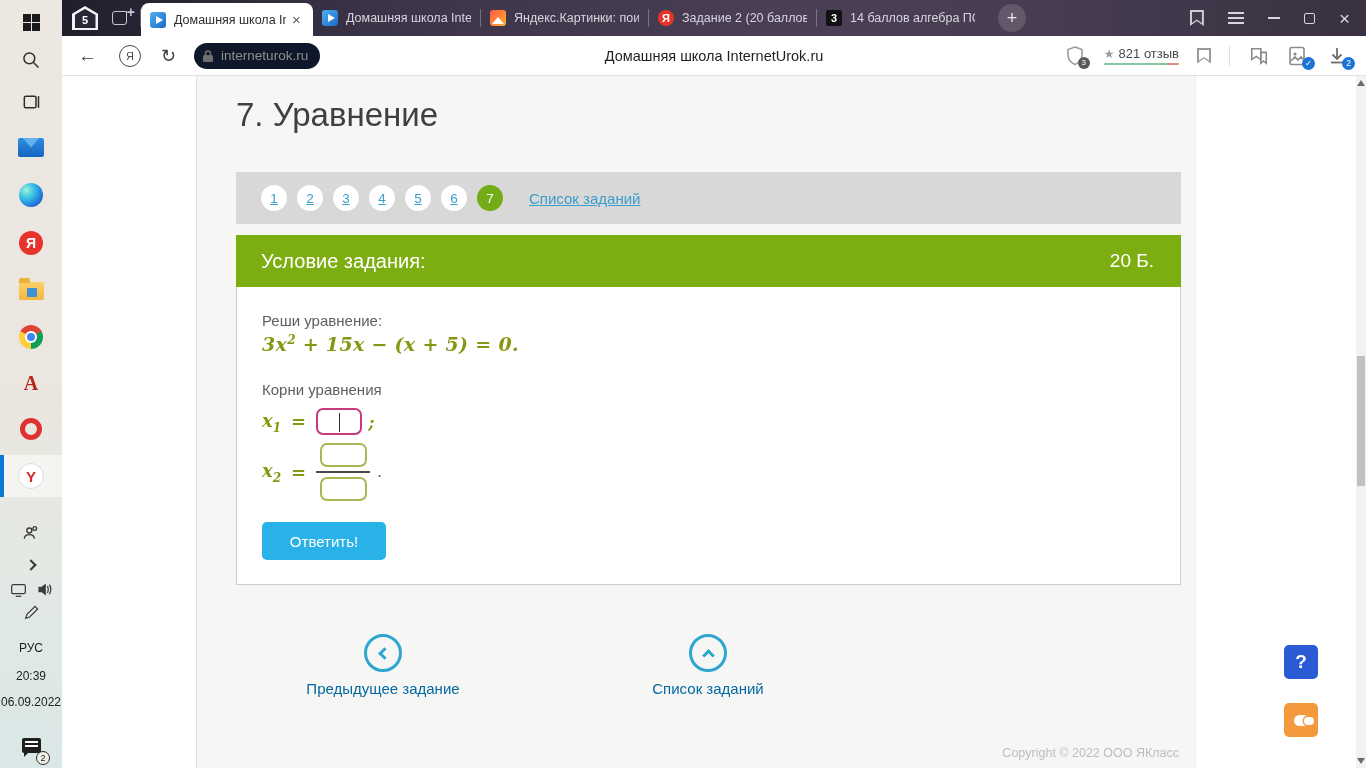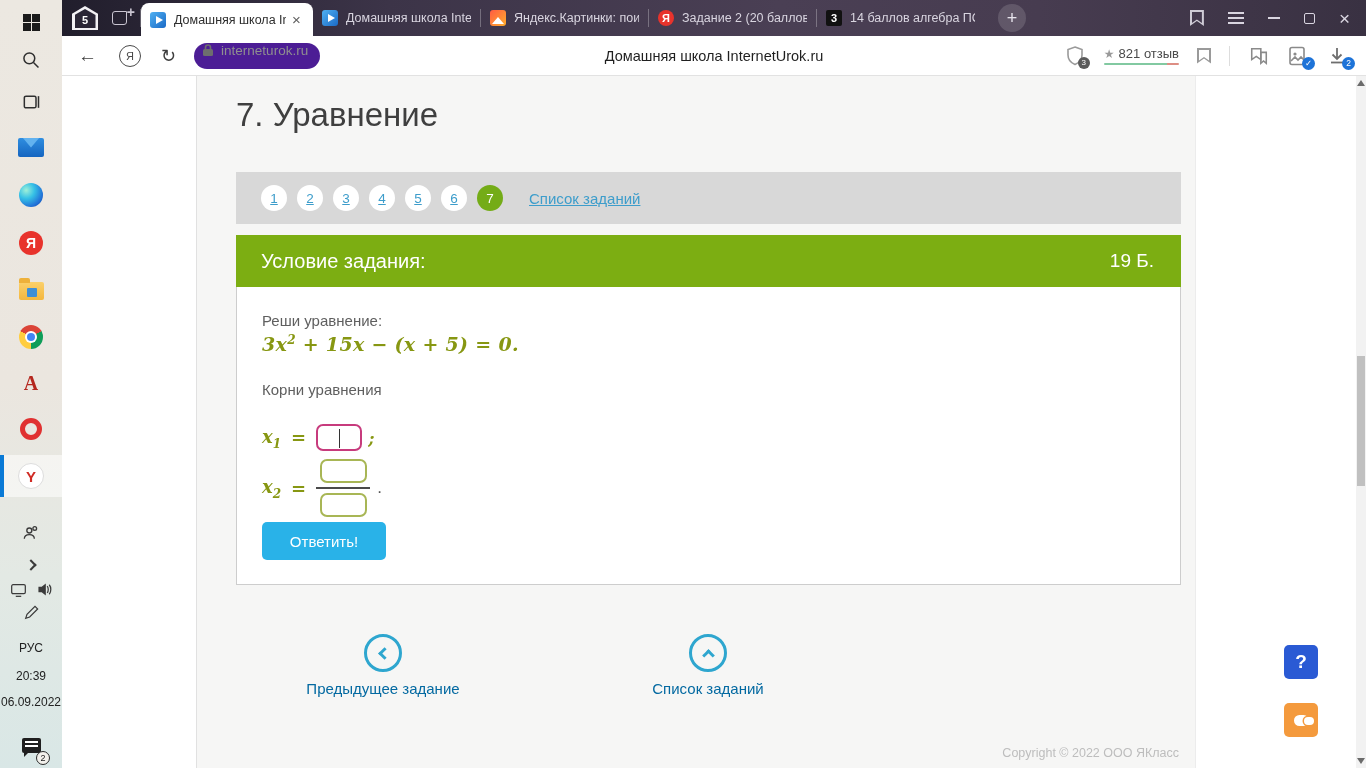--- a/index.html
+++ b/index.html
@@ -80,21 +80,21 @@
   .burger { width:16px; height:2px; background:#d9d5e0; box-shadow:0 -5px 0 #d9d5e0, 0 5px 0 #d9d5e0; }
   .minim { width:12px; height:2px; background:#d9d5e0; }
   .restore { width:11px; height:11px; border:1.5px solid #d9d5e0; border-radius:2px; }
   .win-close { color:#d9d5e0; font-size:19px; line-height:1; }
 
   
   .toolbar { height:40px; background:#fff; border-bottom:1px solid #e2e2e2; display:flex; align-items:center; padding:0 16px; position:relative; }
   .back-arrow { font-size:19px; color:#3e3e3e; margin-right:22px; }
   .protect { width:22px; height:22px; border-radius:50%; border:1.6px solid #4a4a4a; color:#4a4a4a; font-size:11px; display:flex; align-items:center; justify-content:center; margin-right:20px; }
   .refresh { font-size:18px; color:#3e3e3e; margin-right:18px; }
-  .url-pill { height:26px; background:#4c1d95; border-radius:13px; display:flex; padding:0 12px 0 8px; gap:7px; }
+  .url-pill { height:26px; background:#0f172a; border-radius:13px; display:flex; align-items:center; padding:0 12px 0 8px; gap:7px; }
   .lock-svg { width:12px; height:14px; }
   .url-text { font-size:13.5px; color:#8f8f8f; }
   .page-title { position:absolute; left:50%; transform:translateX(-50%); font-size:14.5px; color:#1f1f1f; white-space:nowrap; }
   .toolbar-right { margin-left:auto; display:flex; align-items:center; gap:18px; }
   .shield-wrap { position:relative; width:20px; height:20px; }
   .badge-dark { position:absolute; right:-4px; bottom:-3px; width:12px; height:12px; border-radius:50%; background:#5a5a5a; color:#fff; font-size:8px; display:flex; align-items:center; justify-content:center; }
   .rating { display:flex; flex-direction:column; gap:2px; }
   .rating-line { display:flex; align-items:center; gap:4px; font-size:13px; color:#4a4a4a; }
   .rating-line .star { color:#9a9a9a; font-size:12px; }
   .rate-bar { height:2px; display:flex; border-radius:1px; overflow:hidden; }
@@ -126,21 +126,21 @@
   .green-head .gh-title { font-size:20px; }
   .green-head .gh-points { font-size:19px; }
 
   .card { position:absolute; left:39px; top:211px; width:945px; height:298px; background:#fff;
     border:1px solid #cdcdcd; border-top:none; padding:25px 25px 0 25px; }
   .prompt { font-size:15px; color:#5f5f5f; }
   .math { font-family:"DejaVu Serif", serif; font-style:italic; font-weight:bold; color:#879712; }
   .equation { font-size:19px; margin-top:4px; letter-spacing:0.3px; }
   .equation sup { font-size:12px; }
   .roots-label { font-size:15px; color:#5f5f5f; margin-top:26px; }
-  .root-row { display:flex; align-items:center; margin-top:26px; }
+  .root-row { display:flex; align-items:center; margin-top:10px; }
   .rvar { font-size:18px; }
   .rvar sub { font-size:12px; }
   .req { font-size:18px; margin:0 10px; }
   .x1-box { width:46px; height:27px; border:2px solid #c73b7d; border-radius:7px; background:#fff; position:relative; }
   .x1-box .caret { position:absolute; left:21px; top:3px; width:1px; height:19px; background:#333; }
   .semi { font-size:17px; margin-left:6px; }
   .frac-row { margin-top:8px; }
   .frac { display:inline-flex; flex-direction:column; align-items:center; }
   .frac-box { width:47px; height:24px; border:2px solid #a8b655; border-radius:7px; background:#fff; }
   .frac-line { width:54px; height:2px; background:#4a4a4a; margin:4px 0; }
@@ -391,21 +391,21 @@
             <span>6</span>
           </span>
         <span class="pg-circle active">
             <span>7</span>
           </span>
         <span class="pg-link">Список заданий</span>
       </div>
 
       <div class="green-head">
         <span class="gh-title">Условие задания:</span>
-        <span class="gh-points">19 Б.</span>
+        <span class="gh-points">20 Б.</span>
       </div>
 
       <div class="card">
         <div class="prompt">Реши уравнение:</div>
         <div class="math equation"><span>3x</span><sup>2</sup><span> + 15x − (x + 5) = 0.</span></div>
         <div class="roots-label">Корни уравнения</div>
 
         <div class="root-row">
           <span class="math rvar"><span>x</span><sub>1</sub></span>
           <span class="math req">=</span>

